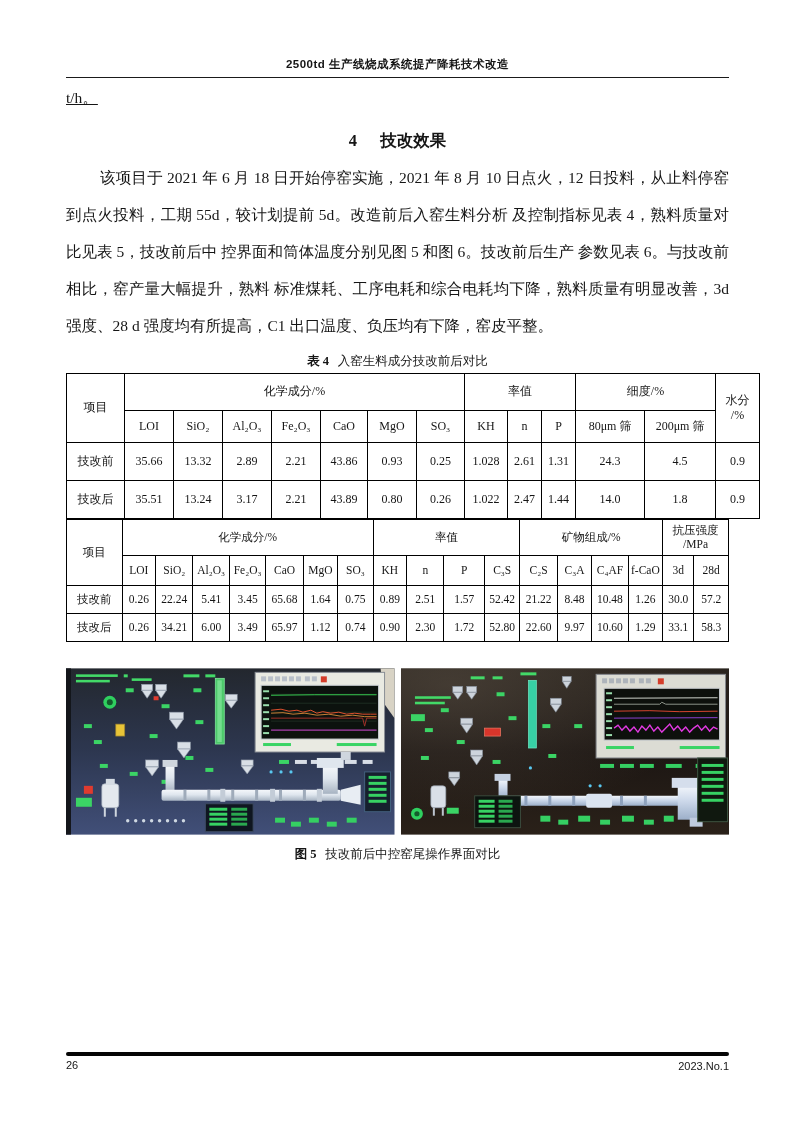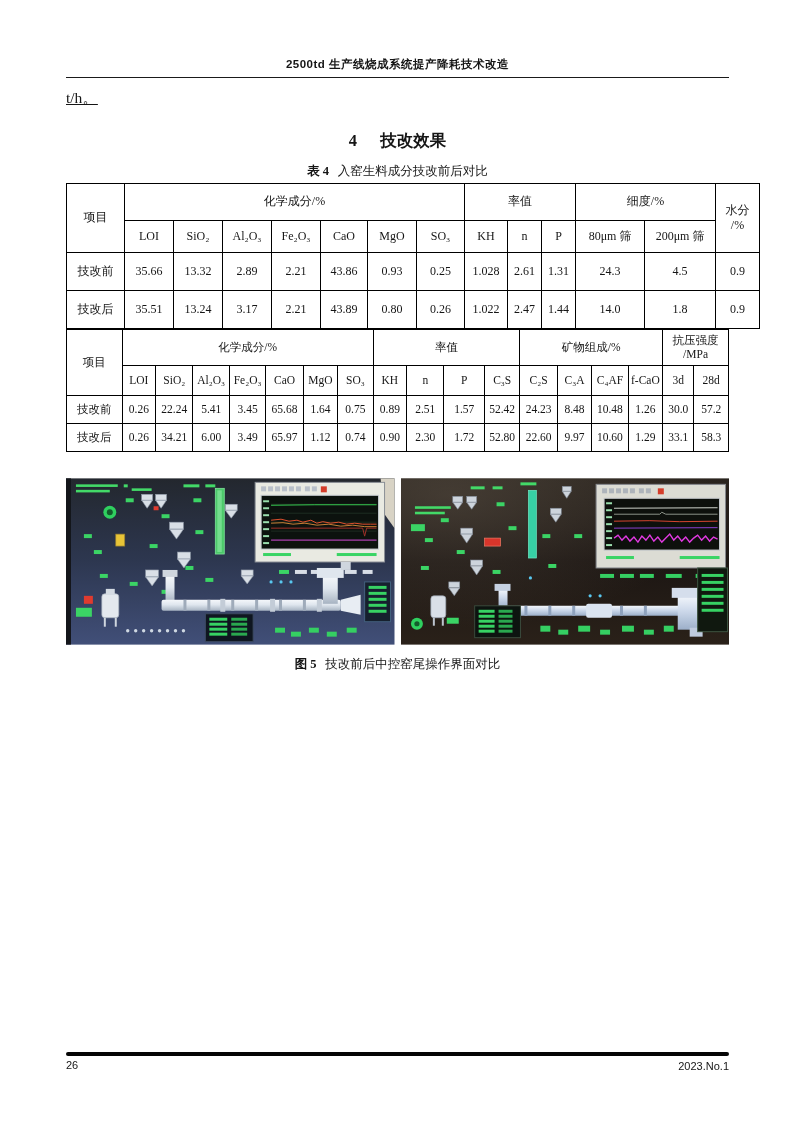--- a/index.html
+++ b/index.html
@@ -47,20 +47,21 @@
     <div class="running-head">
       <span>2500td 生产线烧成系统提产降耗技术改造</span>
     </div>
 
     <p class="body-line first">t/h。</p>
 
     <h2 class="sec">
       <span class="sec-no">4</span><span>技改效果</span>
     </h2>
 
+    <p class="body-line para">该项目于 2021 年 6 月 18 日开始停窑实施，2021 年 8 月 10 日点火，12 日投料，从止料停窑到点火投料，工期 55d，较计划提前 5d。改造前后入窑生料分析 及控制指标见表 4，熟料质量对比见表 5，技改前后中 控界面和筒体温度分别见图 5 和图 6。技改前后生产 参数见表 6。与技改前相比，窑产量大幅提升，熟料 标准煤耗、工序电耗和综合电耗均下降，熟料质量有明显改善，3d 强度、28 d 强度均有所提高，C1 出口温度、负压均有下降，窑皮平整。</p>
 
     <div class="cap">
       <span class="cap-label">表 4</span><span>入窑生料成分技改前后对比</span>
     </div>
 
     <table class="t4">
       <colgroup>
         <col style="width:58px">
           <col style="width:49px">
           <col style="width:49px">
@@ -194,21 +195,21 @@
         <td>22.24</td>
         <td>5.41</td>
         <td>3.45</td>
         <td>65.68</td>
         <td>1.64</td>
         <td>0.75</td>
         <td>0.89</td>
         <td>2.51</td>
         <td>1.57</td>
         <td>52.42</td>
-        <td>24.23</td>
+        <td>21.22</td>
         <td>8.48</td>
         <td>10.48</td>
         <td>1.26</td>
         <td>30.0</td>
         <td>57.2</td>
       </tr>
       <tr class="dr">
         <td>技改后</td>
         <td>0.26</td>
         <td>34.21</td>

